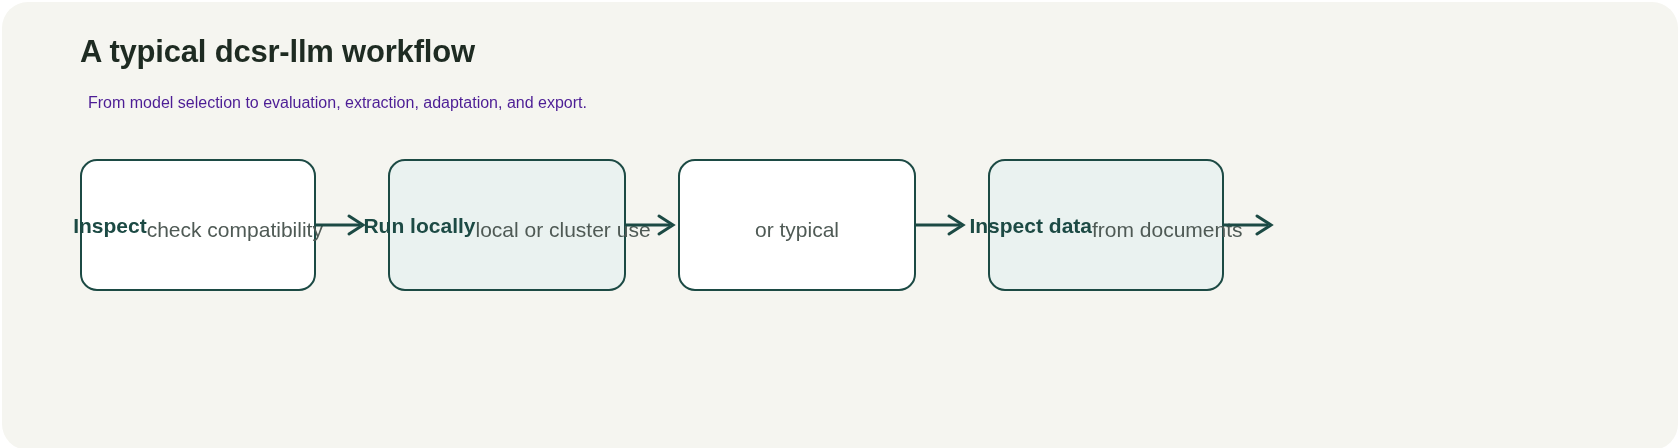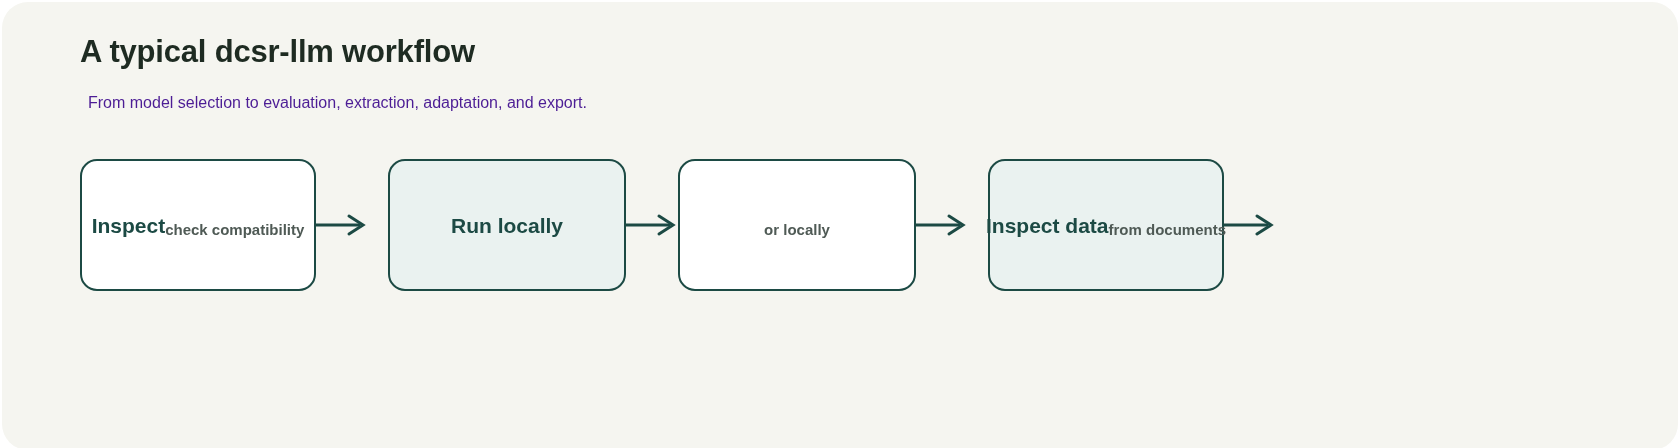--- a/index.html
+++ b/index.html
@@ -80,23 +80,23 @@
   .node-title {
     font-size: 21px;
     line-height: 27px;
     font-weight: bold;
     color: #1c4a44;
     white-space: nowrap;
   }
 
   .node-caption {
     padding-top: 9px;
-    font-size: 15px;
+    font-size: 21px;
     line-height: 20px;
-    font-weight: bold;
+    font-weight: normal;
     color: #4f5a55;
     white-space: nowrap;
   }
 
   .connector {
     width: 52px;
     height: 132px;
     flex: 0 0 52px;
     display: flex;
     align-items: center;
@@ -120,29 +120,30 @@
         <div class="node-caption">check compatibility</div>
       </div>
       <div class="connector">
         <svg width="52" height="26" viewBox="0 0 52 26">
           <path d="M0 13 H44" stroke="#1c4a44" stroke-width="3" fill="none"></path>
           <path d="M33 4 L47 13 L33 22" stroke="#1c4a44" stroke-width="3" fill="none" stroke-linecap="round" stroke-linejoin="miter"></path>
         </svg>
       </div>
       <div class="node fill-tint" style="width: 238px;">
         <div class="node-title">Run locally</div>
+        <div class="node-caption">local or cluster use</div>
       </div>
       <div class="connector">
         <svg width="52" height="26" viewBox="0 0 52 26">
           <path d="M0 13 H44" stroke="#1c4a44" stroke-width="3" fill="none"></path>
           <path d="M33 4 L47 13 L33 22" stroke="#1c4a44" stroke-width="3" fill="none" stroke-linecap="round" stroke-linejoin="miter"></path>
         </svg>
       </div>
       <div class="node fill-plain" style="width: 238px;">
-        <div class="node-caption">or locally</div>
+        <div class="node-caption">or typical</div>
       </div>
       <div class="connector">
         <svg width="52" height="26" viewBox="0 0 52 26">
           <path d="M0 13 H44" stroke="#1c4a44" stroke-width="3" fill="none"></path>
           <path d="M33 4 L47 13 L33 22" stroke="#1c4a44" stroke-width="3" fill="none" stroke-linecap="round" stroke-linejoin="miter"></path>
         </svg>
       </div>
       <div class="node fill-tint" style="width: 236px;">
         <div class="node-title">Inspect data</div>
         <div class="node-caption">from documents</div>

